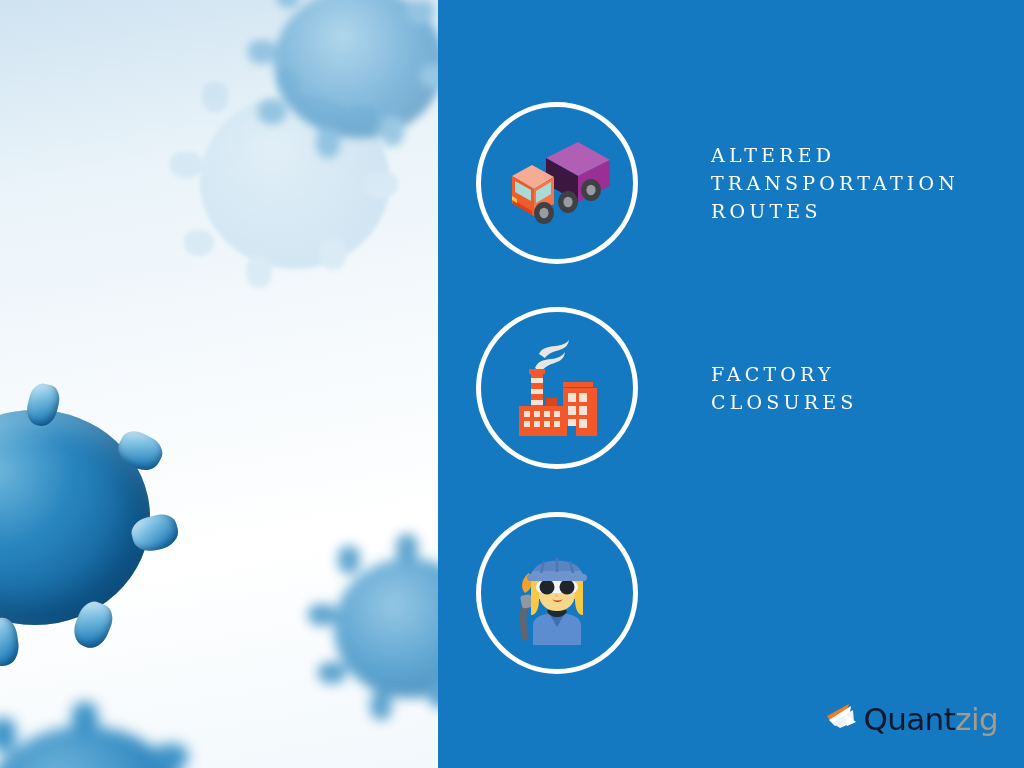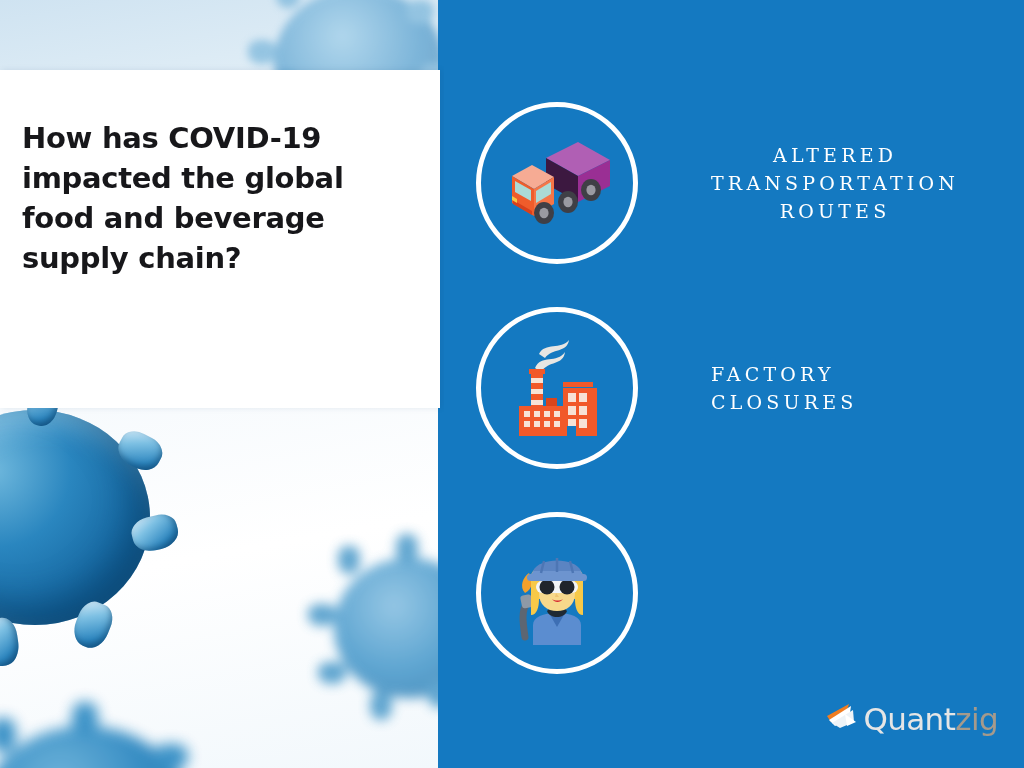--- a/index.html
+++ b/index.html
@@ -153,21 +153,21 @@
   }
 
   .feature-row {
     position: absolute;
     left: 32px;
     width: 540px;
     height: 170px;
     display: flex;
     align-items: center;
   }
-  .feature-row.r1 { top: 98px; text-align: center; }
+  .feature-row.r1 { top: 98px; }
   .feature-row.r2 { top: 303px; }
   .feature-row.r3 { top: 508px; }
 
   .icon-circle {
     position: relative;
     flex: 0 0 auto;
     width: 162px;
     height: 162px;
     border-radius: 50%;
     border: 5px solid #ffffff;
@@ -198,21 +198,21 @@
     align-items: center;
   }
   .logo-mark { margin-right: 4px; display:block; }
   .logo-word {
     font-family: "DejaVu Sans", sans-serif;
     font-size: 31px;
     font-weight: 400;
     letter-spacing: -0.6px;
     line-height: 1;
   }
-  .logo-quant { color: #e5e5e5; }
+  .logo-quant { color: #0f172a; }
   .logo-zig { color: #a59a8c; }
 </style>
 </head>
 <body>
 
 <div class="slide">
 
   <div class="left-panel">
     <div class="virus-photo">
 
@@ -266,23 +266,20 @@
         <div class="spike" style="left:132px;top:2px;width:26px;height:34px;"></div>
         <div class="spike" style="left:214px;top:44px;width:34px;height:26px;"></div>
 
         <div class="spike" style="left:50px;top:18px;width:26px;height:34px;"></div>
       </div>
 
     </div>
     <div class="left-edge-strip"></div>
   </div>
 
-  <div class="headline-card">
-    <h1 class="headline">How has COVID-19 impacted the global food and beverage supply chain?</h1>
-  </div>
 
   <div class="right-panel">
 
     <div class="feature-row r1">
       <div class="icon-circle">
         <span>
           <svg width="110" height="86" viewBox="0 0 110 86">
 
             <polygon points="44,18 76,2 108,20 76,36" fill="#b05fb4"></polygon>
 

